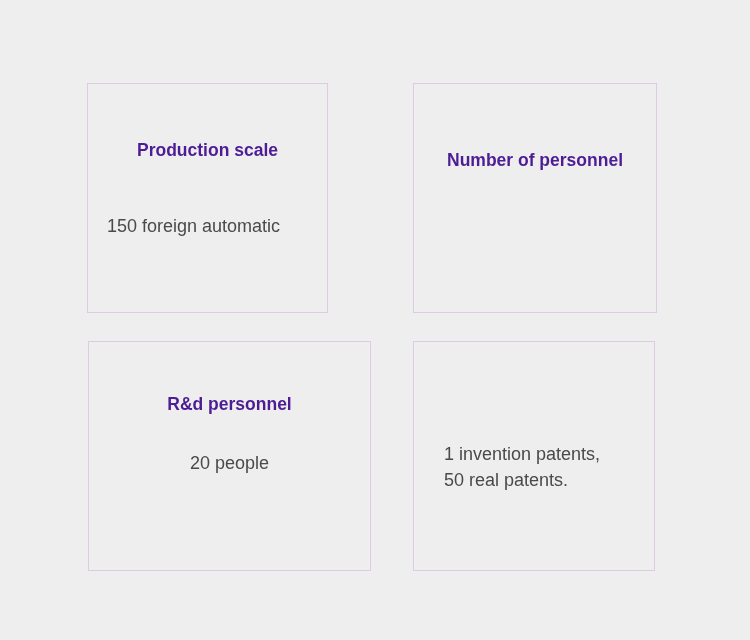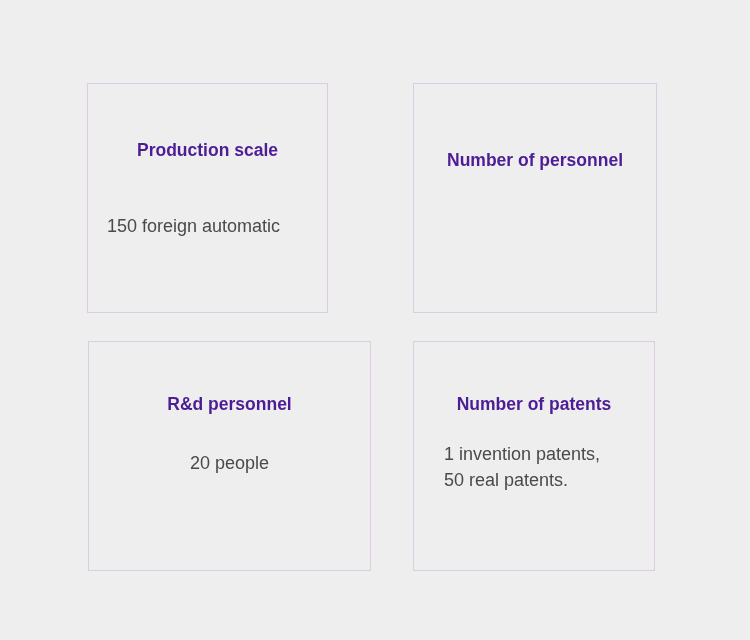--- a/index.html
+++ b/index.html
@@ -88,20 +88,19 @@
   </div>
 
   <div class="stat-card" id="card-rd-personnel">
     <div class="card-title">R&amp;d personnel</div>
     <div class="card-body align-center">
       <span class="body-line">20 people</span>
     </div>
   </div>
 
   <div class="stat-card" id="card-number-of-patents">
-    <div class="card-title">Number of patents</div>
     <div class="card-body align-left">
       <span class="body-line">1 invention patents,</span>
       <span class="body-line">50 real patents.</span>
     </div>
   </div>
 
 </div>
 
 </body></html>

